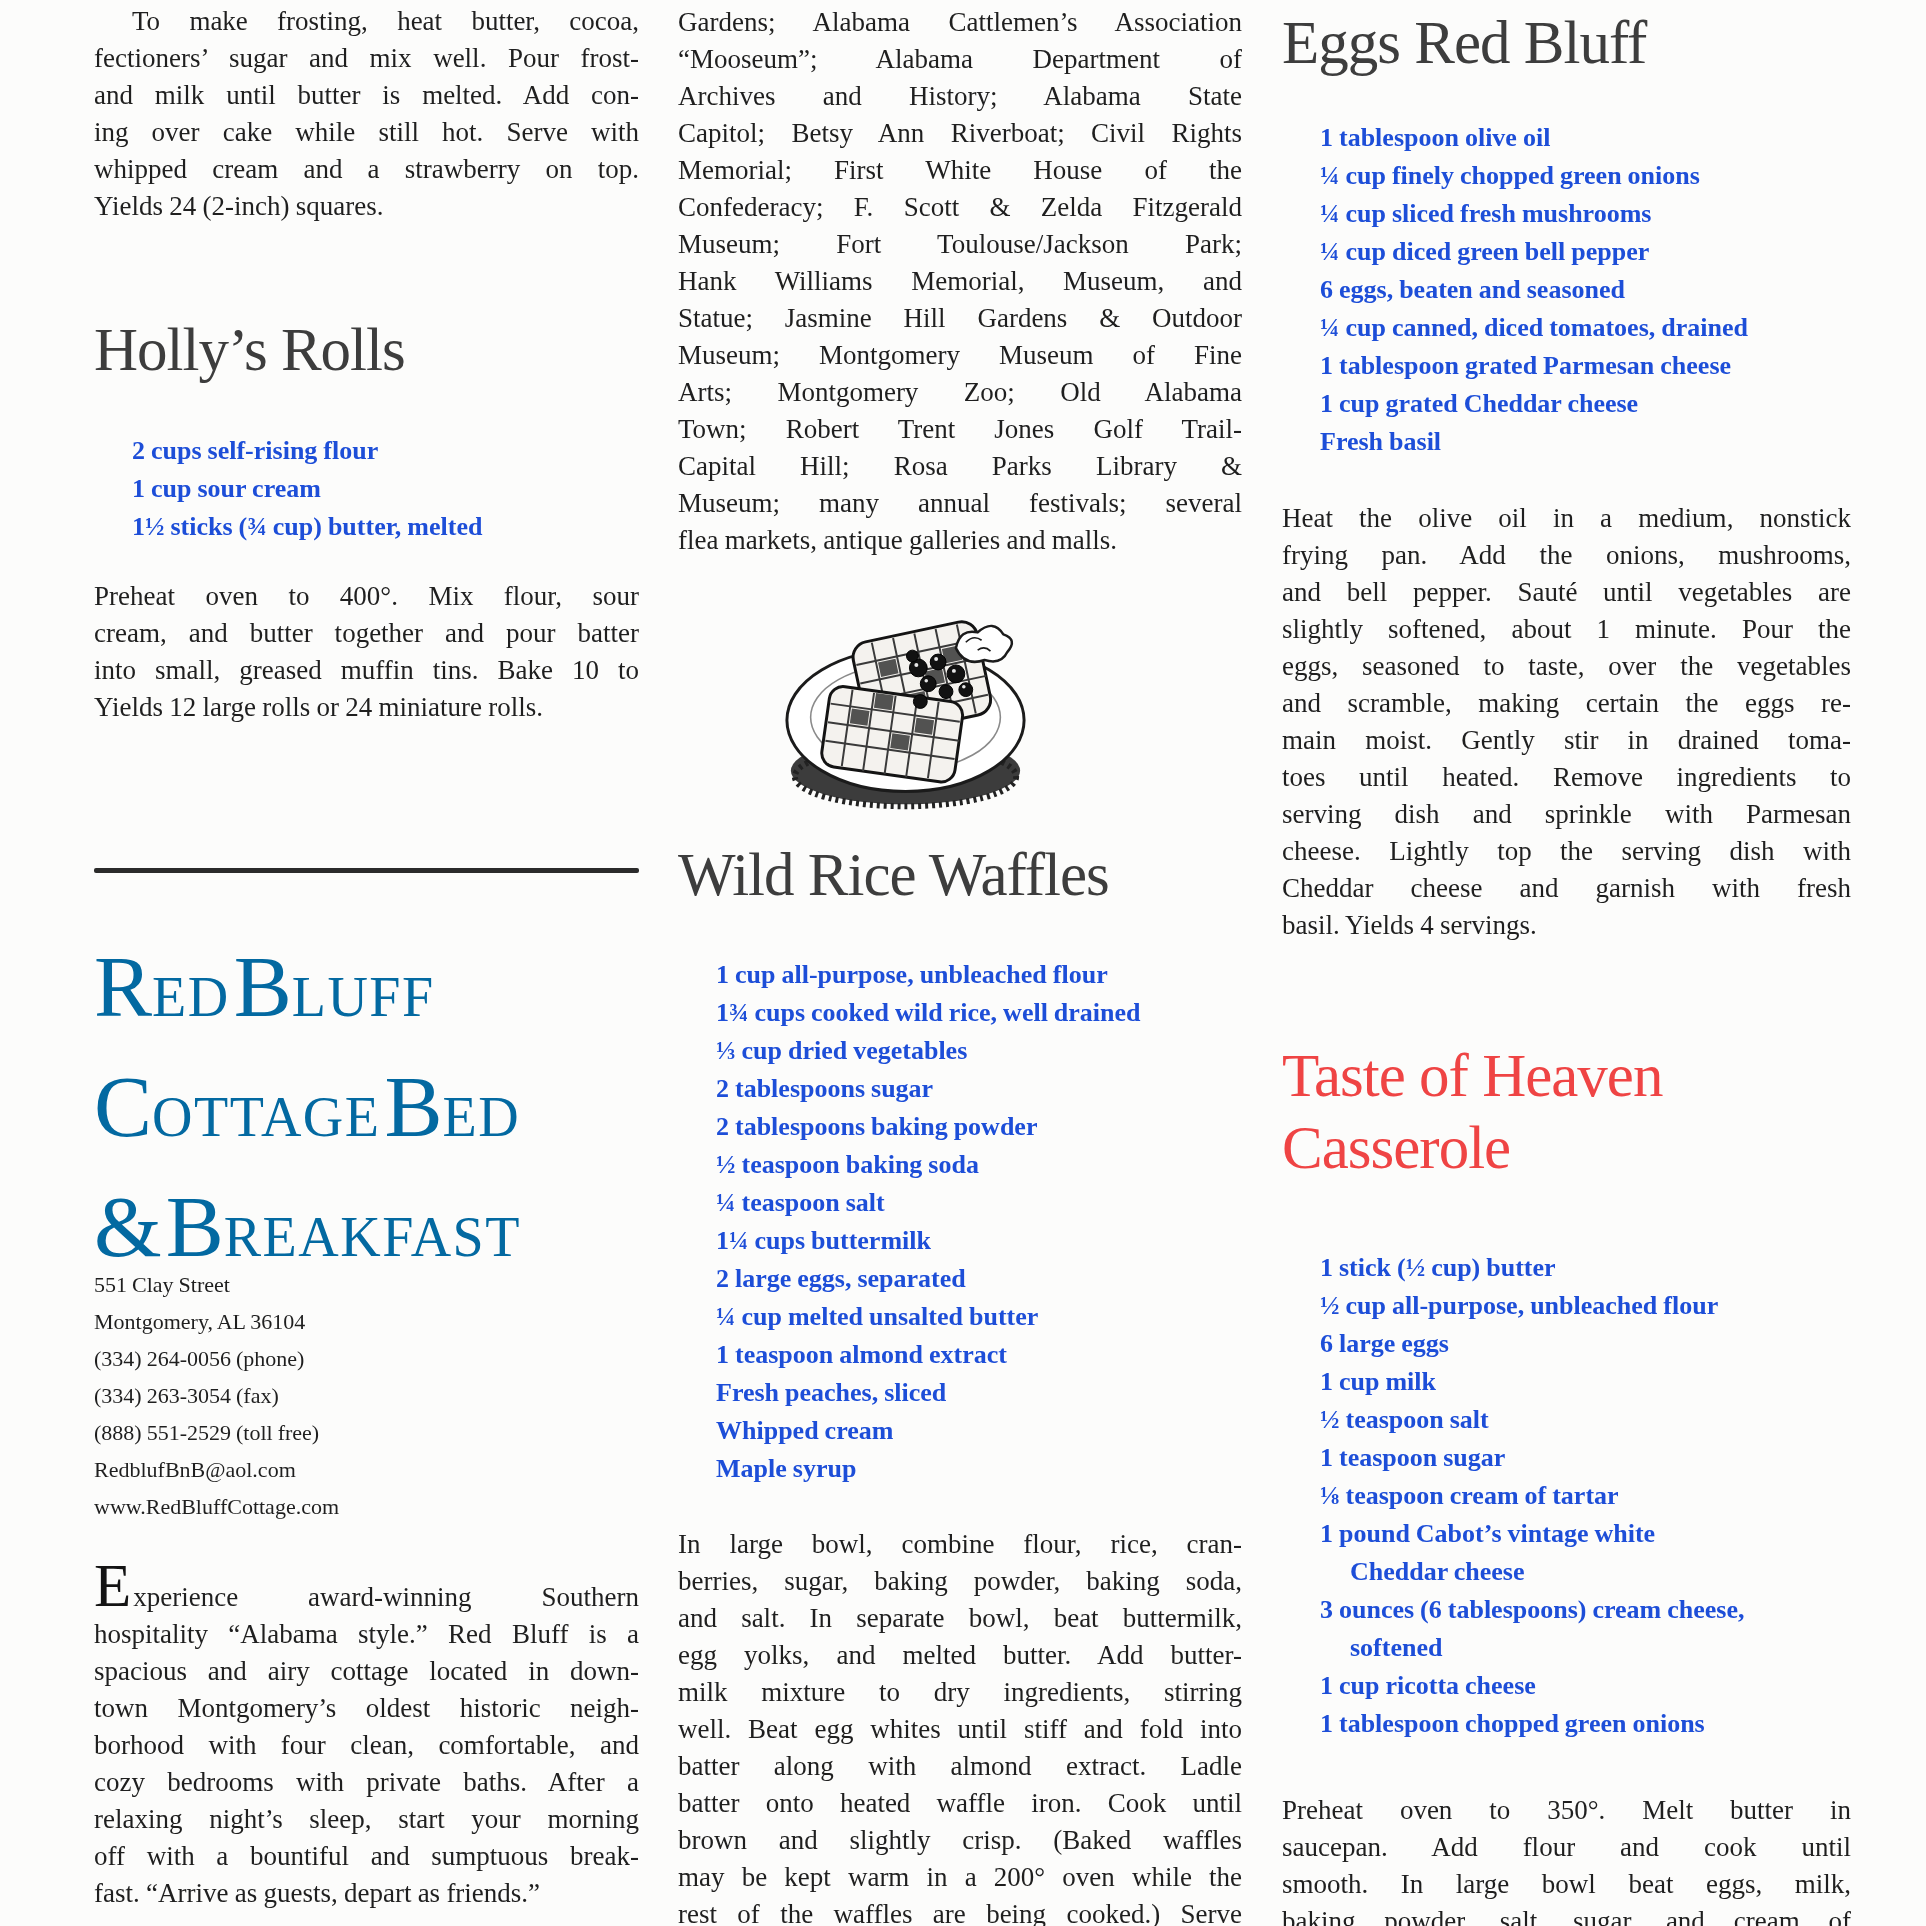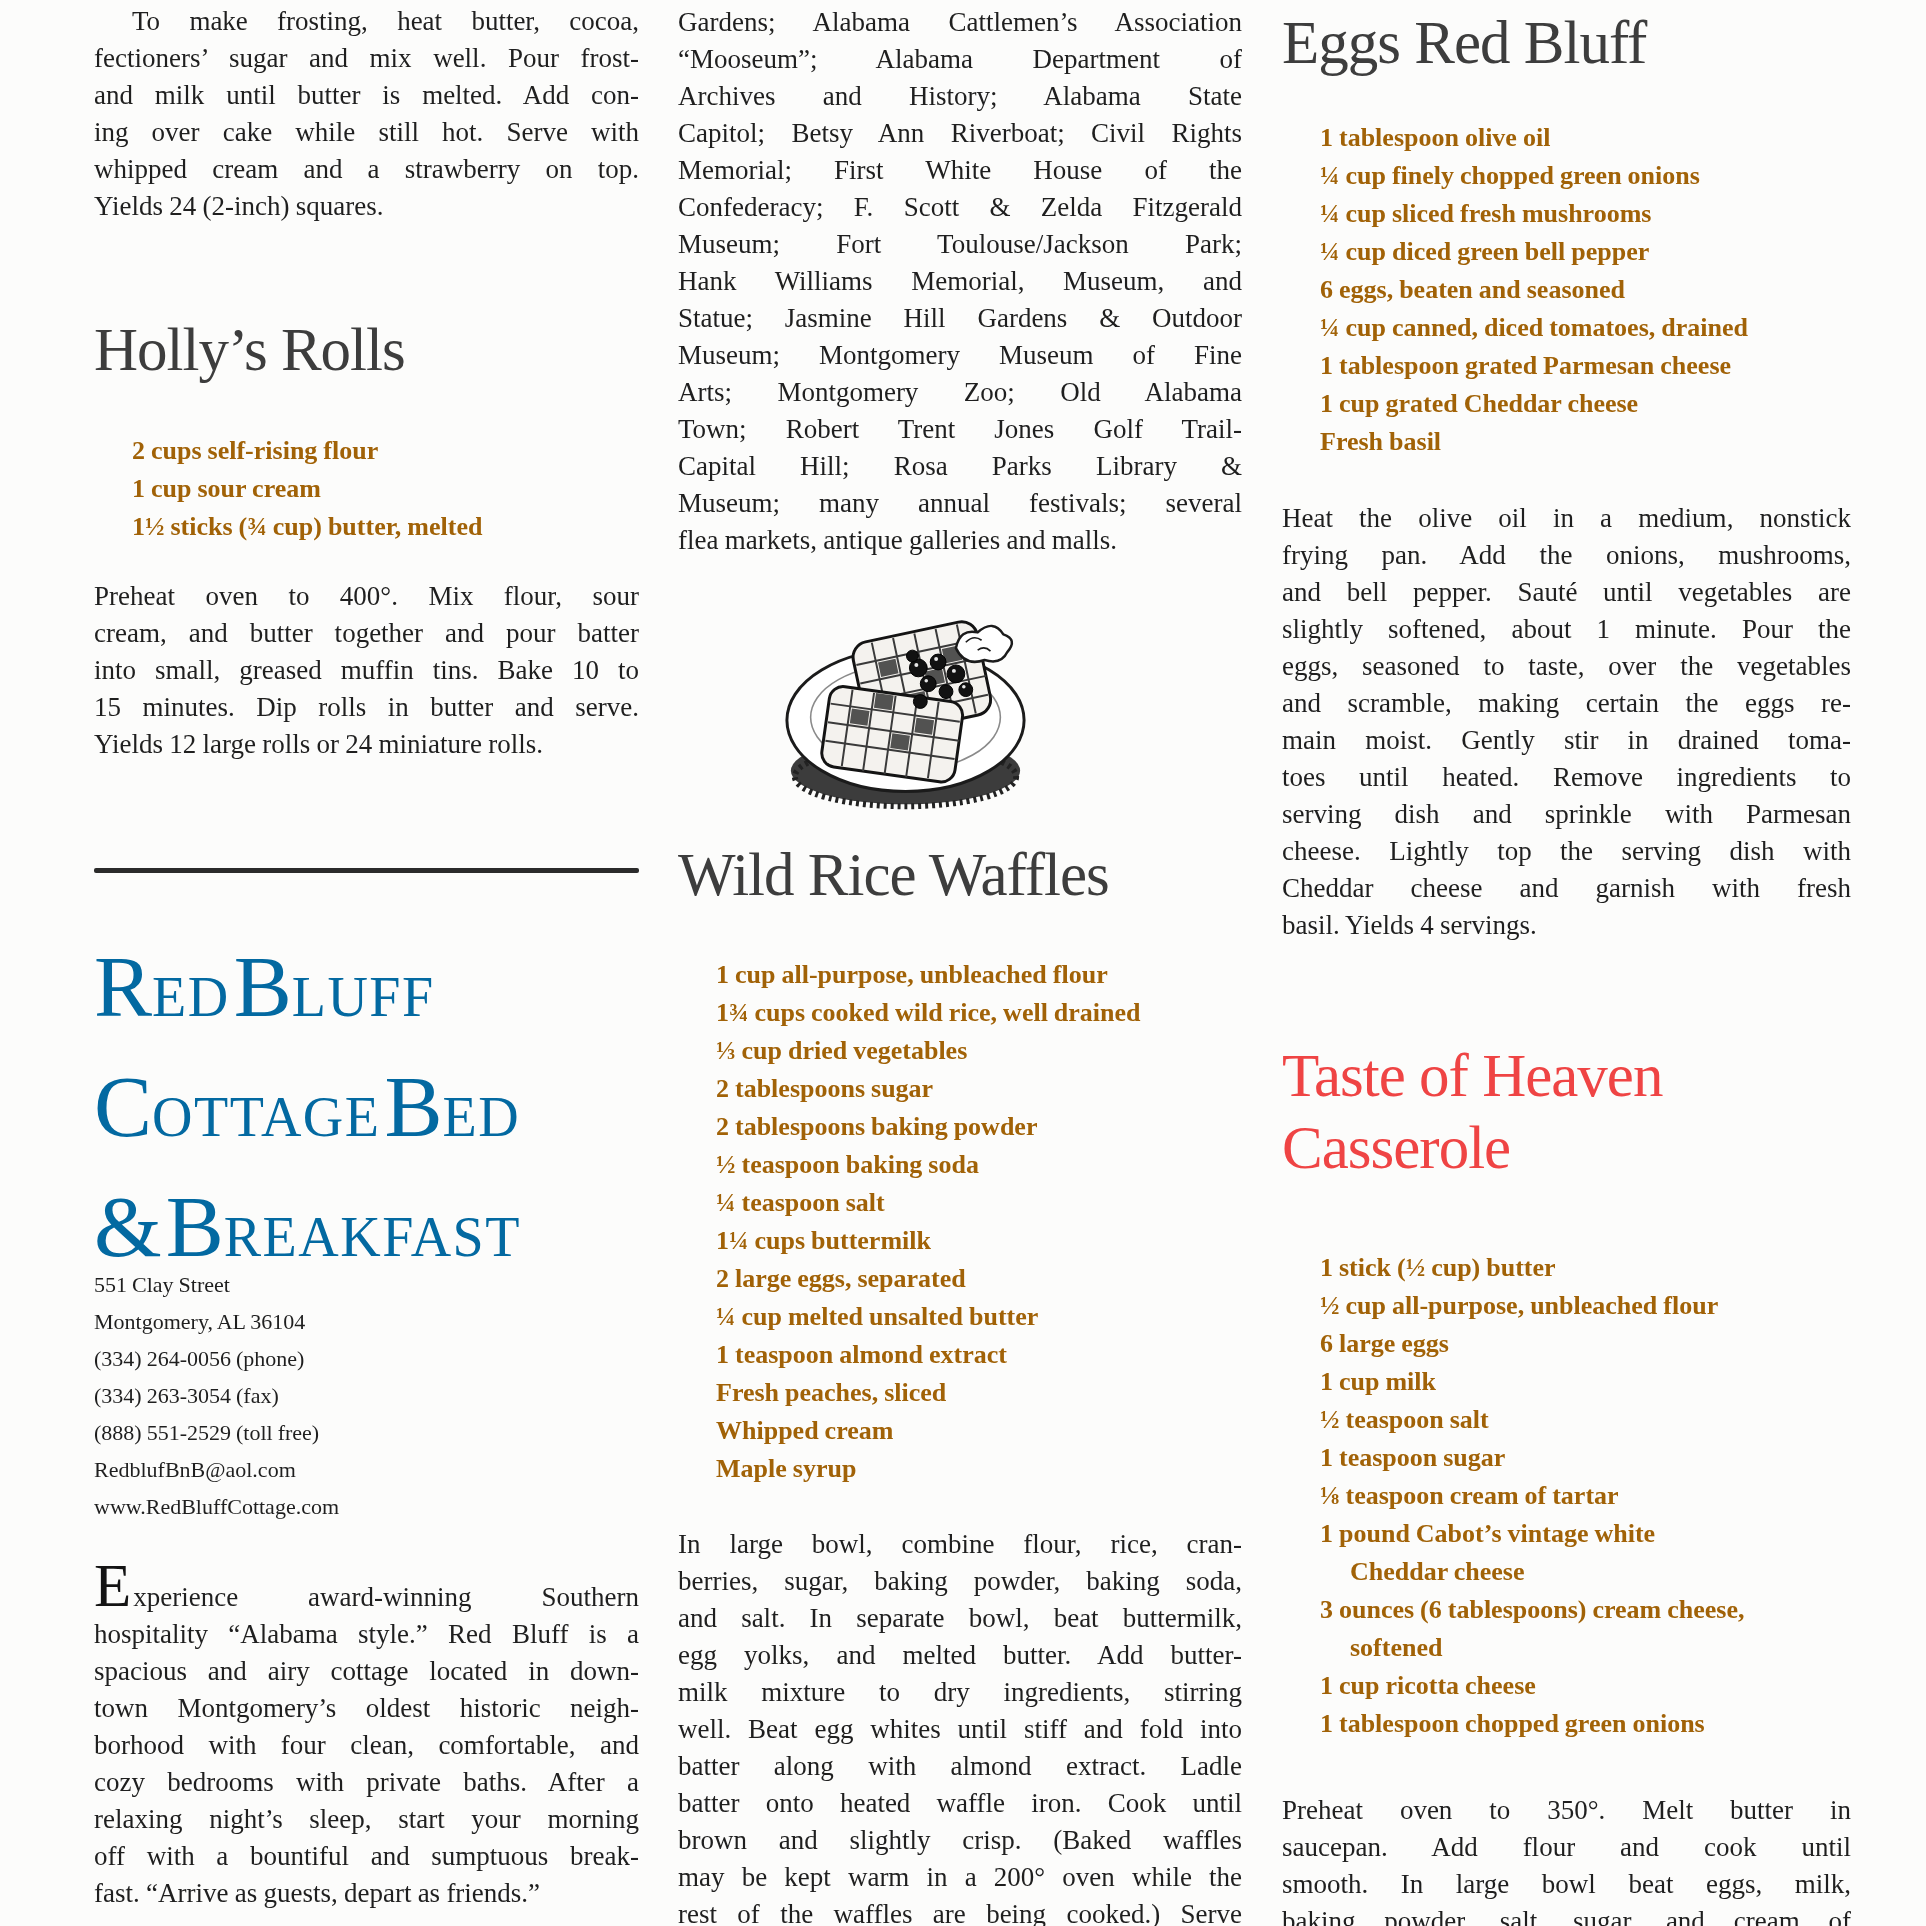--- a/index.html
+++ b/index.html
@@ -29,21 +29,21 @@
   .just{text-align:justify;text-align-last:justify;text-justify:inter-word;}
   .plain-l{text-align:left;}
   .indent{padding-left:38px;}
 
   
   .ingredients{padding-left:38px;}
   .ingredients .tline{
     font-weight:bold;
     font-size:26px;
     line-height:38px;
-    color:#a16207;
+    color:#1d4ed8;
   }
 
   
   .recipe-title{
     font-size:61px;
     line-height:65px;
     letter-spacing:-1px;
     color:#3d3d3d;
     font-weight:400;
     white-space:nowrap;
@@ -95,21 +95,20 @@
     <div class="block ingredients" style="top:432px">
         <div class="tline plain-l">2 cups self-rising flour</div>
         <div class="tline plain-l">1 cup sour cream</div>
         <div class="tline plain-l">1½ sticks (¾ cup) butter, melted</div>
       </div>
 
     <div class="block" style="top:578px">
         <div class="tline just">Preheat oven to 400°. Mix flour, sour</div>
         <div class="tline just">cream, and butter together and pour batter</div>
         <div class="tline just">into small, greased muffin tins. Bake 10 to</div>
-        <div class="tline just">15 minutes. Dip rolls in butter and serve.</div>
         <div class="tline plain-l">Yields 12 large rolls or 24 miniature rolls.</div>
       </div>
 
     <div class="divider" style="top:868px"></div>
 
     <div class="block bigname" style="top:939px">
         <div class="capline"><span class="cap-big">R</span><span class="cap-small">ED</span> <span class="cap-big">B</span><span class="cap-small">LUFF</span></div>
         <div class="capline"><span class="cap-big">C</span><span class="cap-small">OTTAGE</span> <span class="cap-big">B</span><span class="cap-small">ED</span></div>
         <div class="capline"><span class="cap-big">&amp;</span> <span class="cap-big">B</span><span class="cap-small">REAKFAST</span></div>
       </div>

